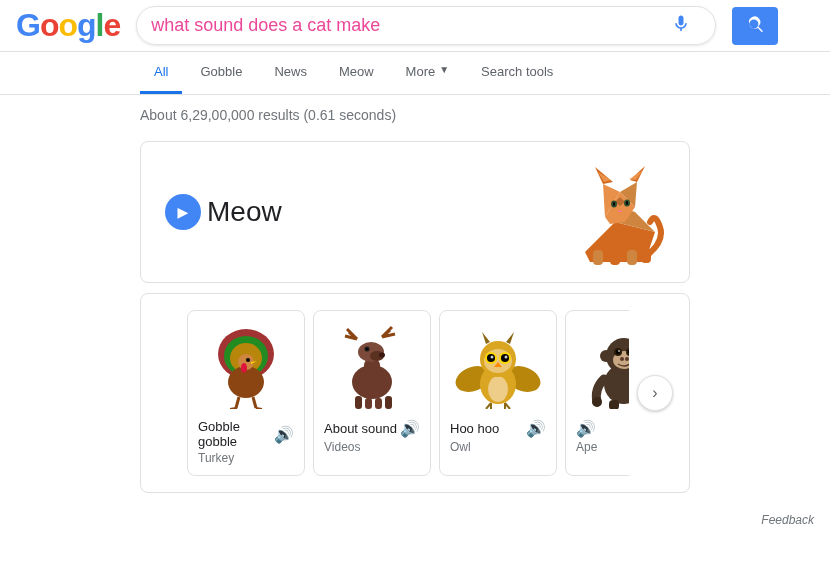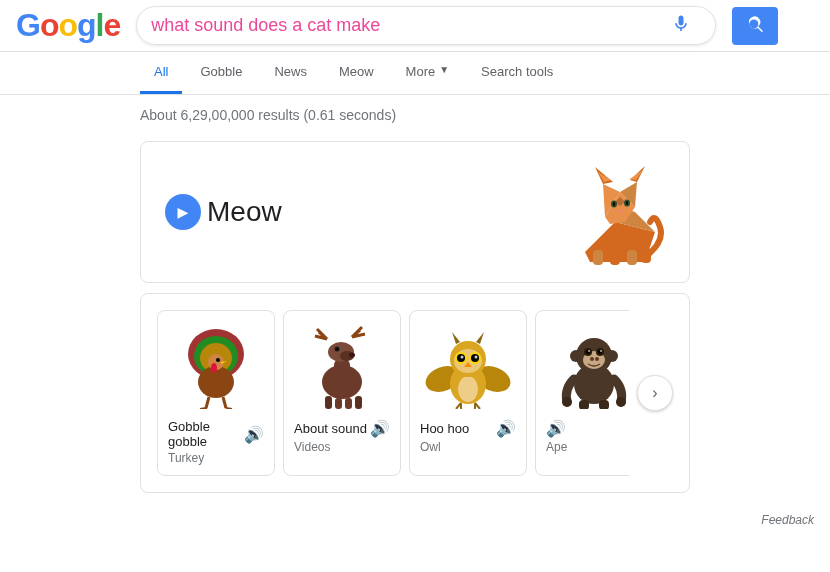--- a/index.html
+++ b/index.html
@@ -152,20 +152,21 @@
     #animal-cards-wrapper {
       position: relative;
       display: flex;
       align-items: center;
     }
     #animal-cards {
       display: flex;
       gap: 8px;
       overflow: hidden;
       flex: 1;
+      margin-left: 30px;
     }
     .animal-card {
       border: 1px solid #e0e0e0;
       border-radius: 8px;
       padding: 10px;
       width: 118px;
       min-width: 118px;
       cursor: pointer;
     }
     .animal-img {

